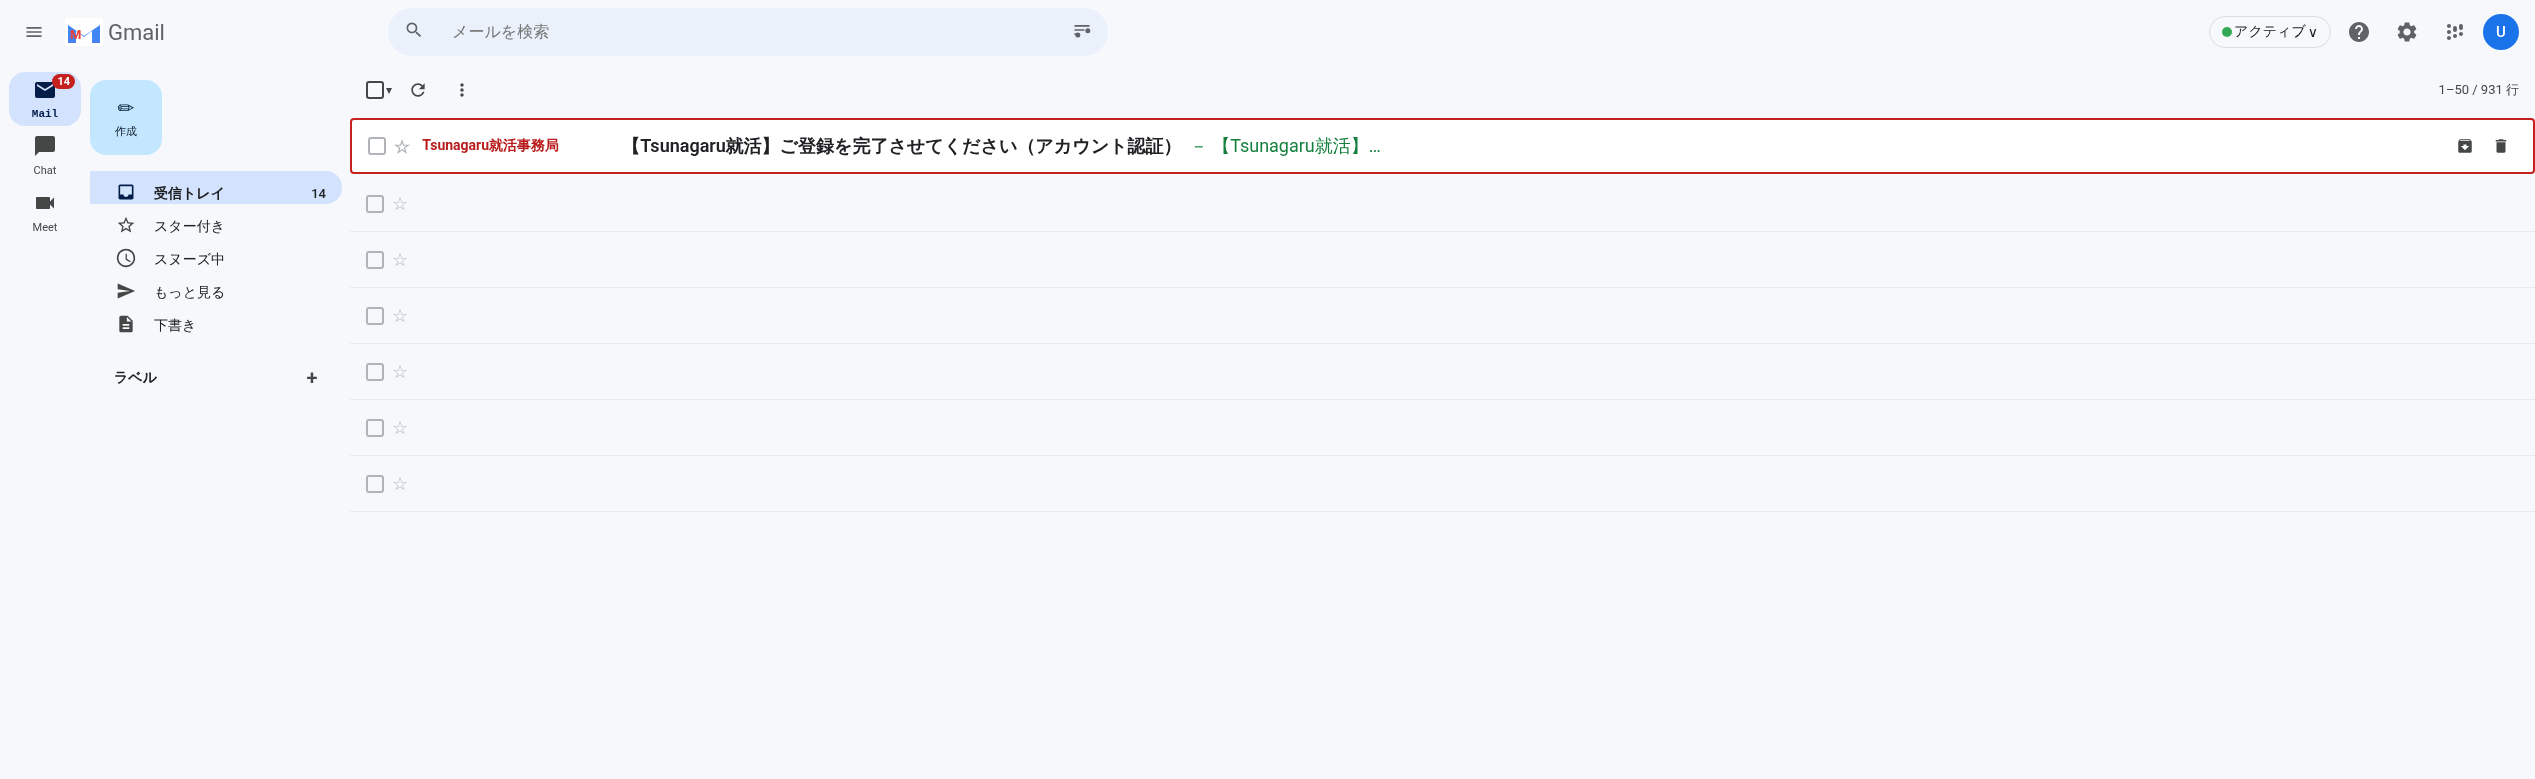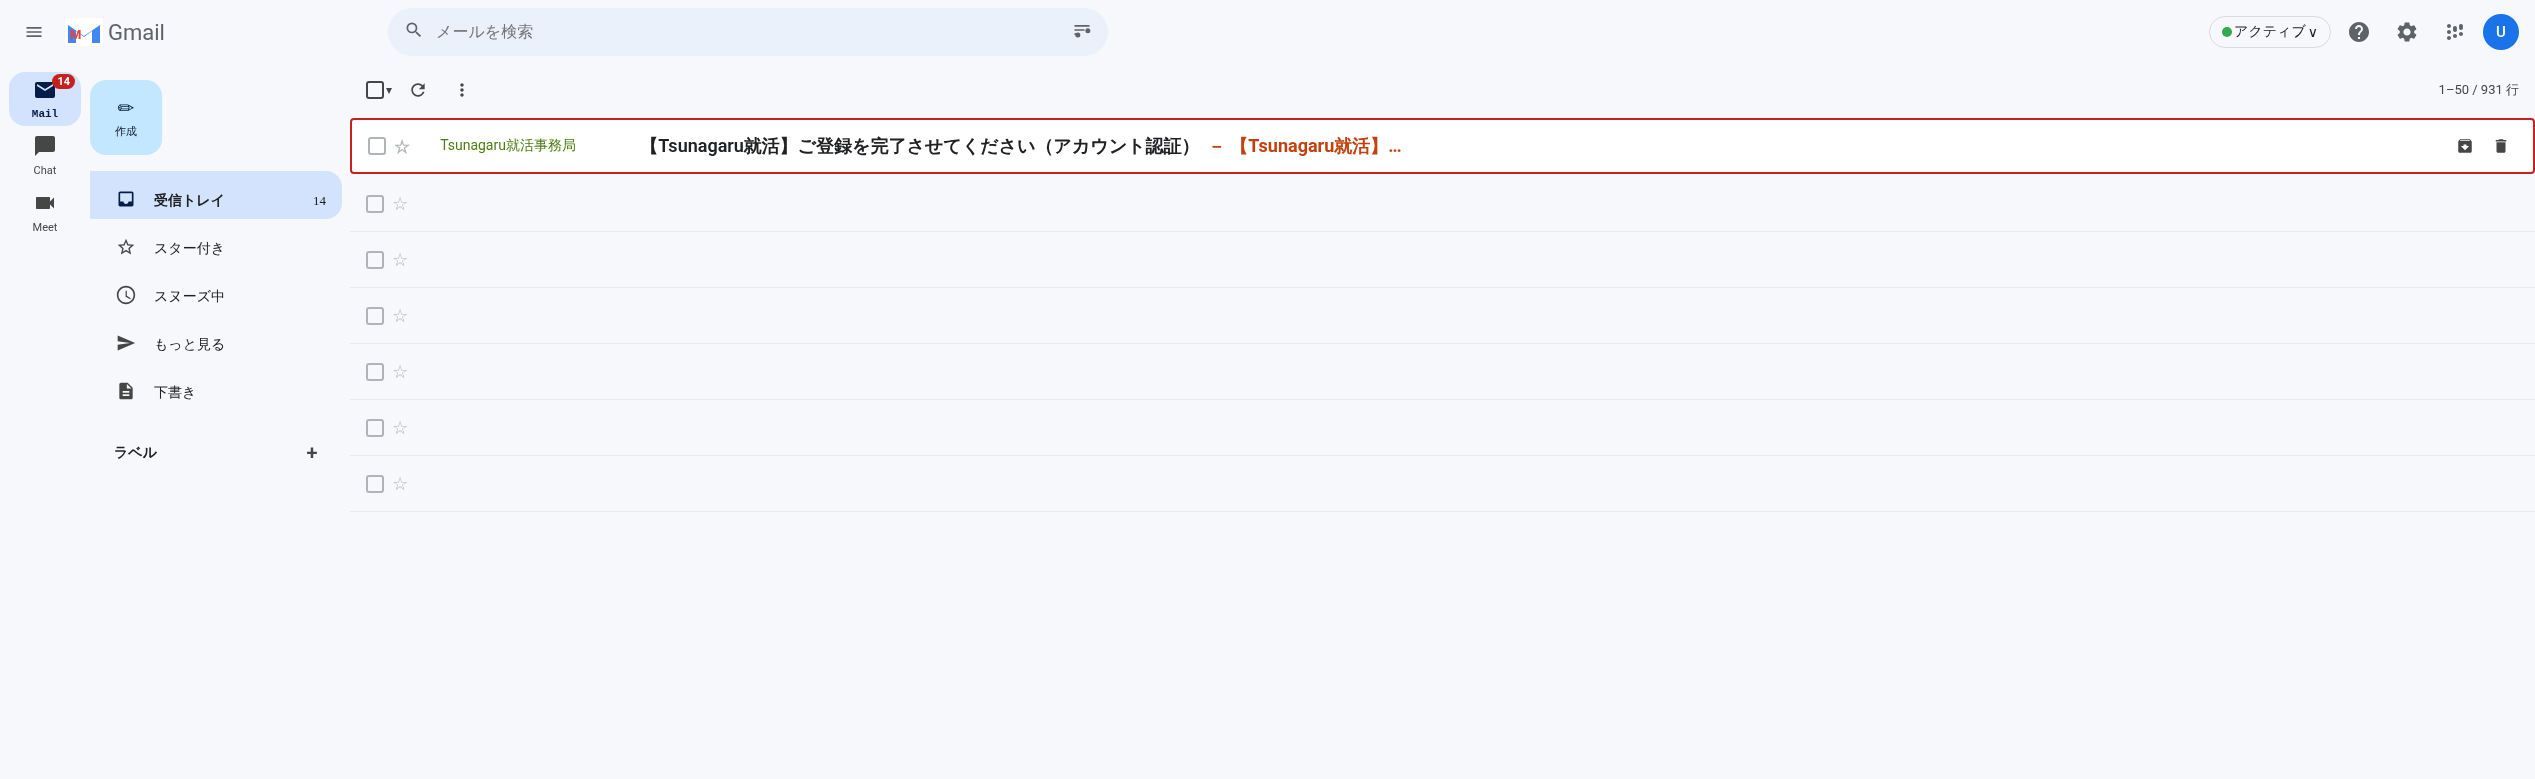--- a/index.html
+++ b/index.html
@@ -53,21 +53,21 @@
     }
 
     .search-bar {
       flex: 1;
       max-width: 720px;
       display: flex;
       align-items: center;
       background: #eaf1fb;
       border-radius: 24px;
       padding: 8px 16px;
-      gap: 12px;
+      gap: 28px;
       height: 48px;
     }
 
     .search-icon {
       color: #5f6368;
       font-size: 20px;
     }
 
     .search-input {
       border: none;
@@ -197,28 +197,27 @@
       width: 260px;
       flex-shrink: 0;
       padding: 8px 0;
       overflow-y: auto;
     }
 
     .nav-item {
       display: flex;
       align-items: center;
       padding: 16px 16px 4px 24px;
-      height: 48px;
+      height: 33px;
       border-radius: 0 16px 16px 0;
       cursor: pointer;
       gap: 16px;
       font-size: 14px;
       color: #202124;
       margin-right: 8px;
-      font-family: Liberation Serif, serif;
     }
     .nav-item.active { background: #d3e3fd; font-weight: 600; }
 
     .nav-item-icon { font-size: 18px; color: #444746; width: 24px; text-align: center; }
     .nav-item-label { flex: 1; }
     .nav-item-count { font-size: 13px; color: #202124; font-weight: 500; }
 
     .nav-section-label {
       padding: 12px 24px 4px;
       font-size: 14px;
@@ -338,48 +337,47 @@
       font-size: 18px;
       color: #b0b4b8;
       margin-right: 12px;
       cursor: pointer;
       flex-shrink: 0;
     }
 
     .email-sender {
       width: 200px;
       font-size: 14px;
-      color: #4d7c0f;
-      font-weight: 400;
+      color: #b91c1c;
+      font-weight: 700;
       white-space: nowrap;
       overflow: hidden;
       text-overflow: ellipsis;
       flex-shrink: 0;
-      margin-left: 18px;
     }
 
     .email-subject-preview {
       flex: 1;
       font-size: 18px;
       color: #202124;
       white-space: nowrap;
       overflow: hidden;
       text-overflow: ellipsis;
       display: flex;
       gap: 8px;
     }
 
     .email-subject {
       font-weight: 600;
       color: #202124;
     }
 
     .email-preview {
-      color: #c2410c;
-      font-weight: 700;
+      color: #15803d;
+      font-weight: 400;
     }
 
     .email-row-actions {
       display: flex;
       align-items: center;
       gap: 4px;
       margin-left: 8px;
     }
 
     .email-action-btn {

